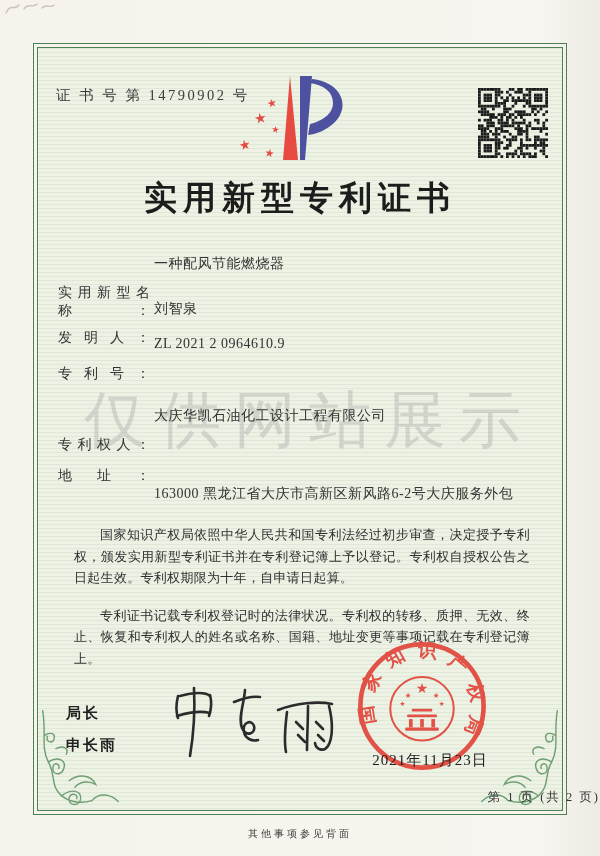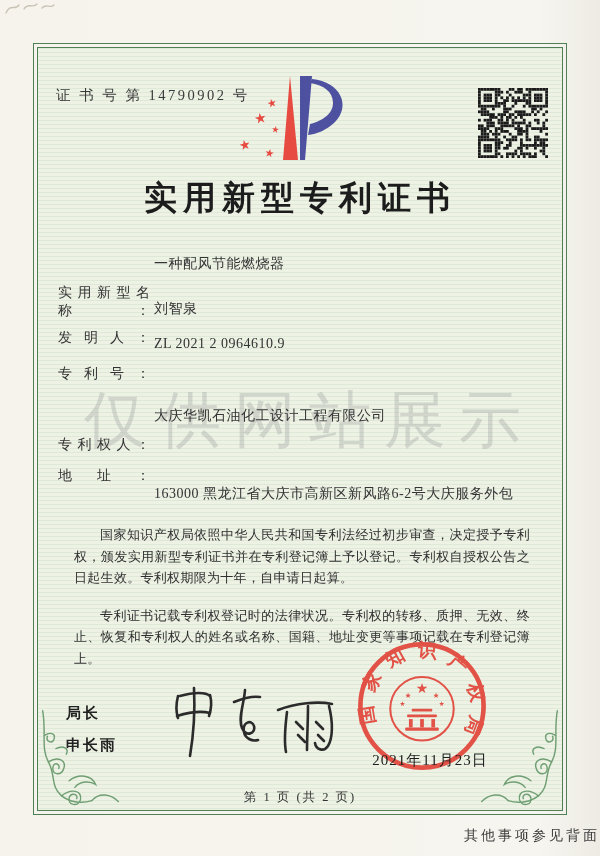--- a/index.html
+++ b/index.html
@@ -52,22 +52,22 @@
     font-size:62px;letter-spacing:13px;color:rgba(162,162,162,.36);
     white-space:nowrap;z-index:3;pointer-events:none;font-weight:400;
   }
   .content-z{z-index:4;}
   .director{position:absolute;left:66px;top:697px;font-family:"Liberation Sans","DejaVu Sans",sans-serif;
     font-weight:bold;font-size:15px;color:#222;line-height:32px;letter-spacing:2px;}
   .signature{position:absolute;left:150px;top:680px;width:196px;height:86px;}
   .seal{position:absolute;left:352px;top:636px;width:140px;height:140px;opacity:.92;z-index:5;}
   .seal-date{position:absolute;left:352px;top:751px;width:156px;text-align:center;
     font-size:15px;letter-spacing:1px;color:#1d1d1d;z-index:6;}
-  .page-num{position:absolute;left:0;top:789px;width:100%;text-align:center;font-size:12.5px;color:#333;letter-spacing:2px;}
-  .footer-note{position:absolute;left:0;top:827px;width:100%;text-align:right;font-size:14px;color:#3d3d3d;letter-spacing:3px;}
+  .page-num{position:absolute;left:0;top:789px;width:100%;text-align:right;font-size:12.5px;color:#333;letter-spacing:2px;}
+  .footer-note{position:absolute;left:0;top:827px;width:100%;text-align:center;font-size:10px;color:#3d3d3d;letter-spacing:3px;}
   .pencil{position:absolute;left:2px;top:0;width:80px;height:20px;opacity:.65;}
 </style>
 </head>
 <body>
 
 <div class="page">
 
   <svg class="pencil" viewBox="0 0 80 20">
     <path d="M4,13 C8,3 13,11 17,5 M22,9 C26,2 31,9 35,4 M40,8 C44,3 48,9 52,5" fill="none" stroke="#b3ab99" stroke-width="1.4" stroke-linecap="round"></path>
   </svg>

